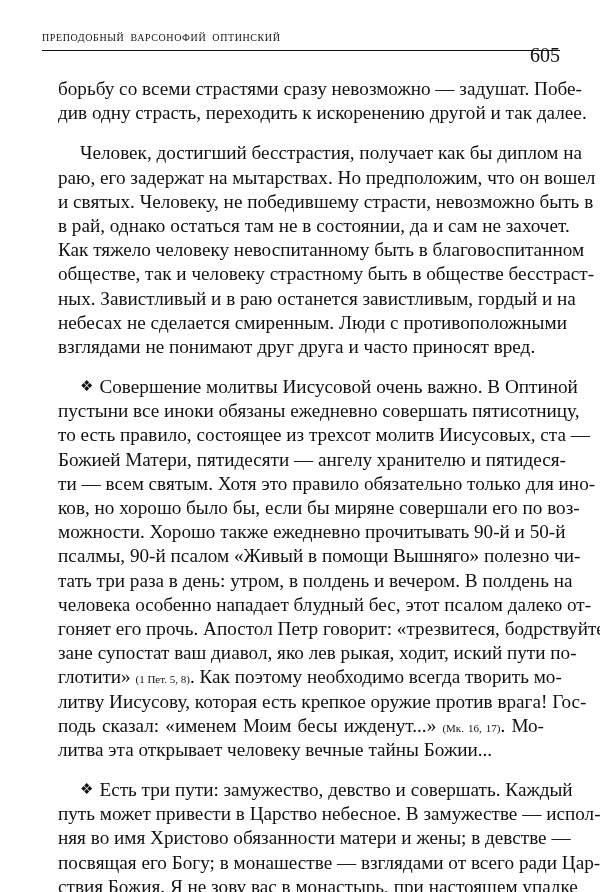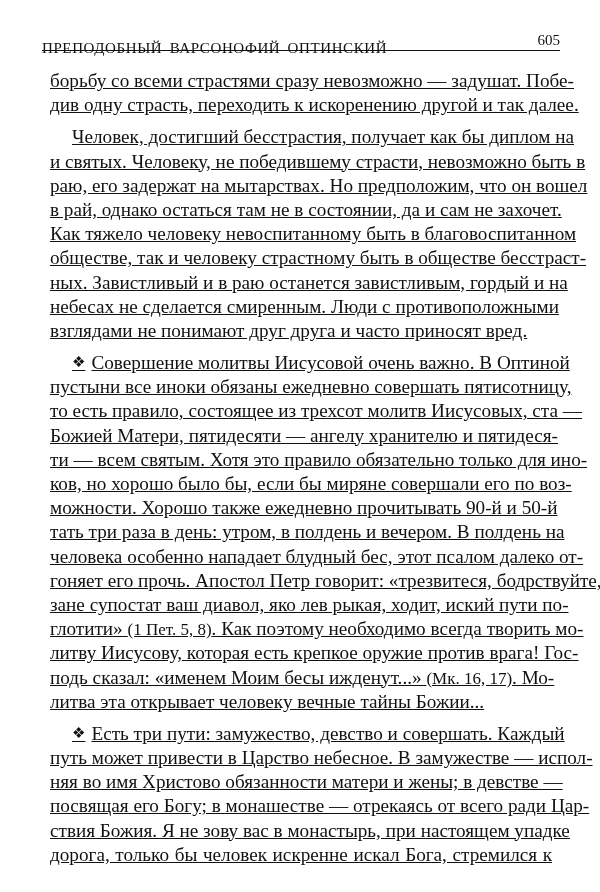--- a/index.html
+++ b/index.html
@@ -4,82 +4,83 @@
   <style>
     html, body { margin: 0; padding: 0; background: #ffffff; }
     body { width: 600px; height: 892px; position: relative; overflow: hidden; color: #111; }
     .page { position: absolute; left: 42px; top: 0; width: 518px; }
     .running-head {
       position: absolute; top: 28px; left: 0; width: 518px; height: 22px;
       border-bottom: 1.3px solid #111;
       font-family: "Liberation Serif", serif;
     }
     .running-title {
-      position: absolute; left: 0; top: 12px;
-      font-size: 15px; letter-spacing: 0.6px; word-spacing: 3px;
+      position: absolute; left: 0; top: 4px;
+      font-size: 10px; letter-spacing: 0.6px; word-spacing: 3px;
     }
     .page-number {
-      position: absolute; right: 0; top: 4px; font-size: 15px;
+      position: absolute; right: 0; top: 16px; font-size: 20px;
     }
     .body-text {
       position: absolute; top: 61px; left: 0; width: 518px;
       font-family: "Liberation Serif", serif;
       font-size: 19.2px; line-height: 24.2px;
       text-align: justify; hyphens: manual;
     }
-    .para { margin: 8px; text-decoration: underline; }
+    .para { margin: 16px; }
     .line { display: block; text-align: justify; text-align-last: justify; height: 24.2px; white-space: nowrap; }
     .line.last { text-align-last: left; }
     .line.first { padding-left: 22px; }
-    .ref { font-size: 17px; }
+    .ref { font-size: 11px; }
     .bullet { font-size: 15px; margin-right: 6px; position: relative; top: -2px; }
   </style>
 </head>
 <body>
 
 <div class="page">
   <div class="running-head">
     <span class="running-title">ПРЕПОДОБНЫЙ ВАРСОНОФИЙ ОПТИНСКИЙ</span>
     <span class="page-number">605</span>
   </div>
   <div class="body-text" id="body-text">
       <div class="para">
         <span class="line"><span>борьбу со всеми страстями сразу невозможно — задушат. Побе-</span></span>
         <span class="line last"><span>див одну страсть, переходить к искоренению другой и так далее.</span></span>
       </div>
       <div class="para">
         <span class="line first"><span>Человек, достигший бесстрастия, получает как бы диплом на</span></span>
+        <span class="line"><span>раю, его задержат на мытарствах. Но предположим, что он вошел</span></span>
         <span class="line"><span>и святых. Человеку, не победившему страсти, невозможно быть в</span></span>
-        <span class="line"><span>раю, его задержат на мытарствах. Но предположим, что он вошел</span></span>
         <span class="line"><span>в рай, однако остаться там не в состоянии, да и сам не захочет.</span></span>
         <span class="line"><span>Как тяжело человеку невоспитанному быть в благовоспитанном</span></span>
         <span class="line"><span>обществе, так и человеку страстному быть в обществе бесстраст-</span></span>
         <span class="line"><span>ных. Завистливый и в раю останется завистливым, гордый и на</span></span>
         <span class="line"><span>небесах не сделается смиренным. Люди с противоположными</span></span>
         <span class="line last"><span>взглядами не понимают друг друга и часто приносят вред.</span></span>
       </div>
       <div class="para">
         <span class="line first"><span class="bullet">❖</span><span>Совершение молитвы Иисусовой очень важно. В Оптиной</span></span>
         <span class="line"><span>пустыни все иноки обязаны ежедневно совершать пятисотницу,</span></span>
         <span class="line"><span>то есть правило, состоящее из трехсот молитв Иисусовых, ста —</span></span>
         <span class="line"><span>Божией Матери, пятидесяти — ангелу хранителю и пятидеся-</span></span>
         <span class="line"><span>ти — всем святым. Хотя это правило обязательно только для ино-</span></span>
         <span class="line"><span>ков, но хорошо было бы, если бы миряне совершали его по воз-</span></span>
         <span class="line"><span>можности. Хорошо также ежедневно прочитывать 90-й и 50-й</span></span>
+        <span class="line"><span>псалмы, 90-й псалом «Живый в помощи Вышняго» полезно чи-</span></span>
         <span class="line"><span>тать три раза в день: утром, в полдень и вечером. В полдень на</span></span>
         <span class="line"><span>человека особенно нападает блудный бес, этот псалом далеко от-</span></span>
         <span class="line"><span>гоняет его прочь. Апостол Петр говорит: «трезвитеся, бодрствуйте,</span></span>
         <span class="line"><span>зане супостат ваш диавол, яко лев рыкая, ходит, иский пути по-</span></span>
         <span class="line"><span>глотити» </span><span class="ref">(1 Пет. 5, 8)</span><span>. Как поэтому необходимо всегда творить мо-</span></span>
         <span class="line"><span>литву Иисусову, которая есть крепкое оружие против врага! Гос-</span></span>
         <span class="line"><span>подь сказал: «именем Моим бесы ижденут...» </span><span class="ref">(Мк. 16, 17)</span><span>. Мо-</span></span>
         <span class="line last"><span>литва эта открывает человеку вечные тайны Божии...</span></span>
       </div>
       <div class="para">
         <span class="line first"><span class="bullet">❖</span><span>Есть три пути: замужество, девство и совершать. Каждый</span></span>
         <span class="line"><span>путь может привести в Царство небесное. В замужестве — испол-</span></span>
         <span class="line"><span>няя во имя Христово обязанности матери и жены; в девстве —</span></span>
-        <span class="line"><span>посвящая его Богу; в монашестве — отрекаясь от всего ради Цар-</span></span>
+        <span class="line"><span>посвящая его Богу; в монашестве — взглядами от всего ради Цар-</span></span>
         <span class="line"><span>ствия Божия. Я не зову вас в монастырь, при настоящем упадке</span></span>
         <span class="line"><span>дорога, только бы человек искренне искал Бога, стремился к</span></span>
       </div>
     </div>
 </div>
 
 </body></html>

